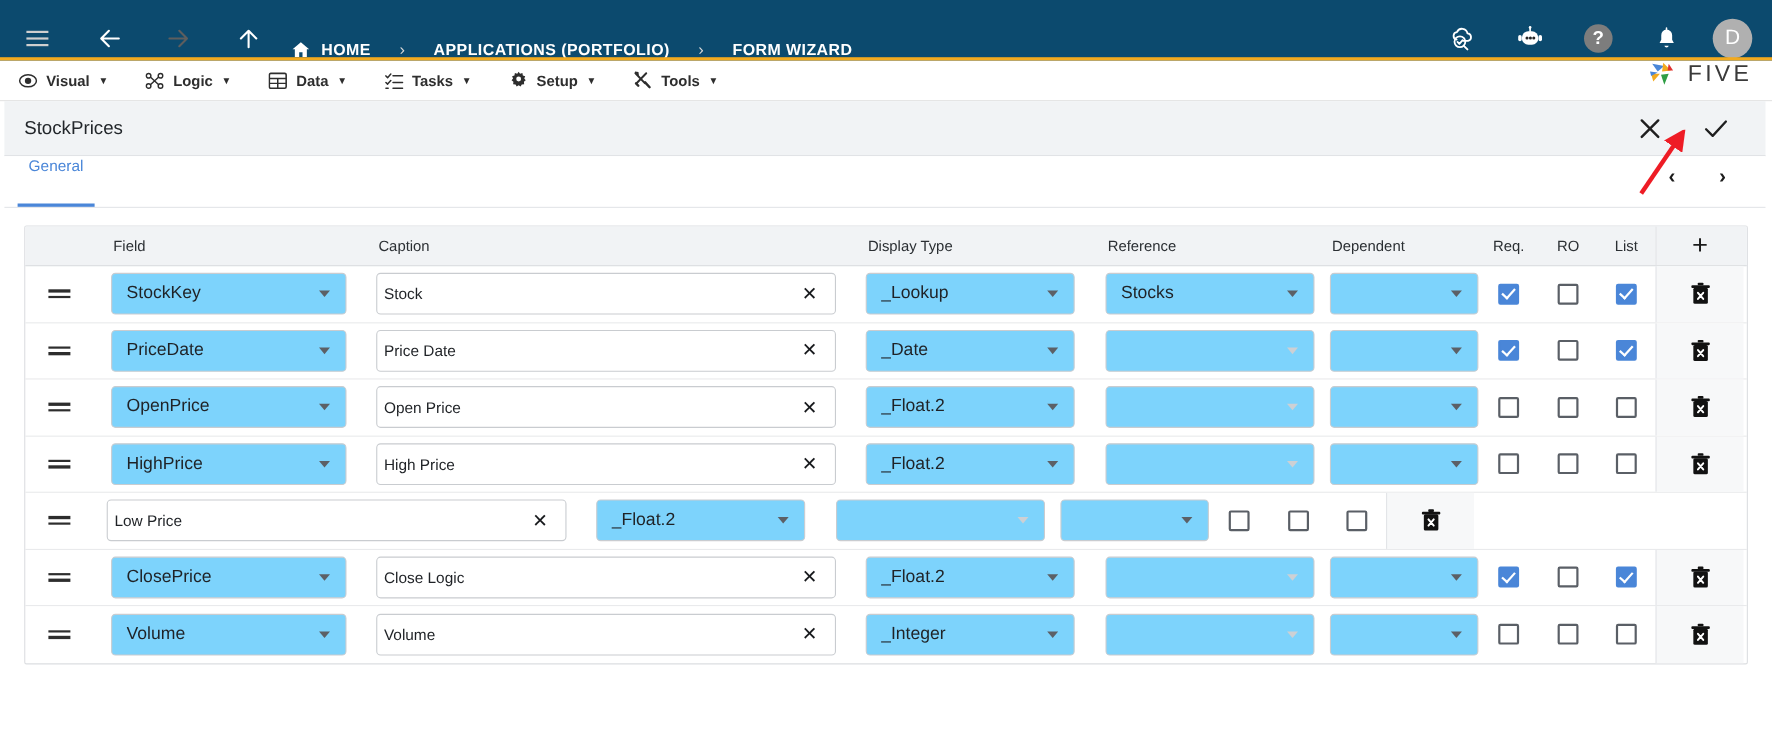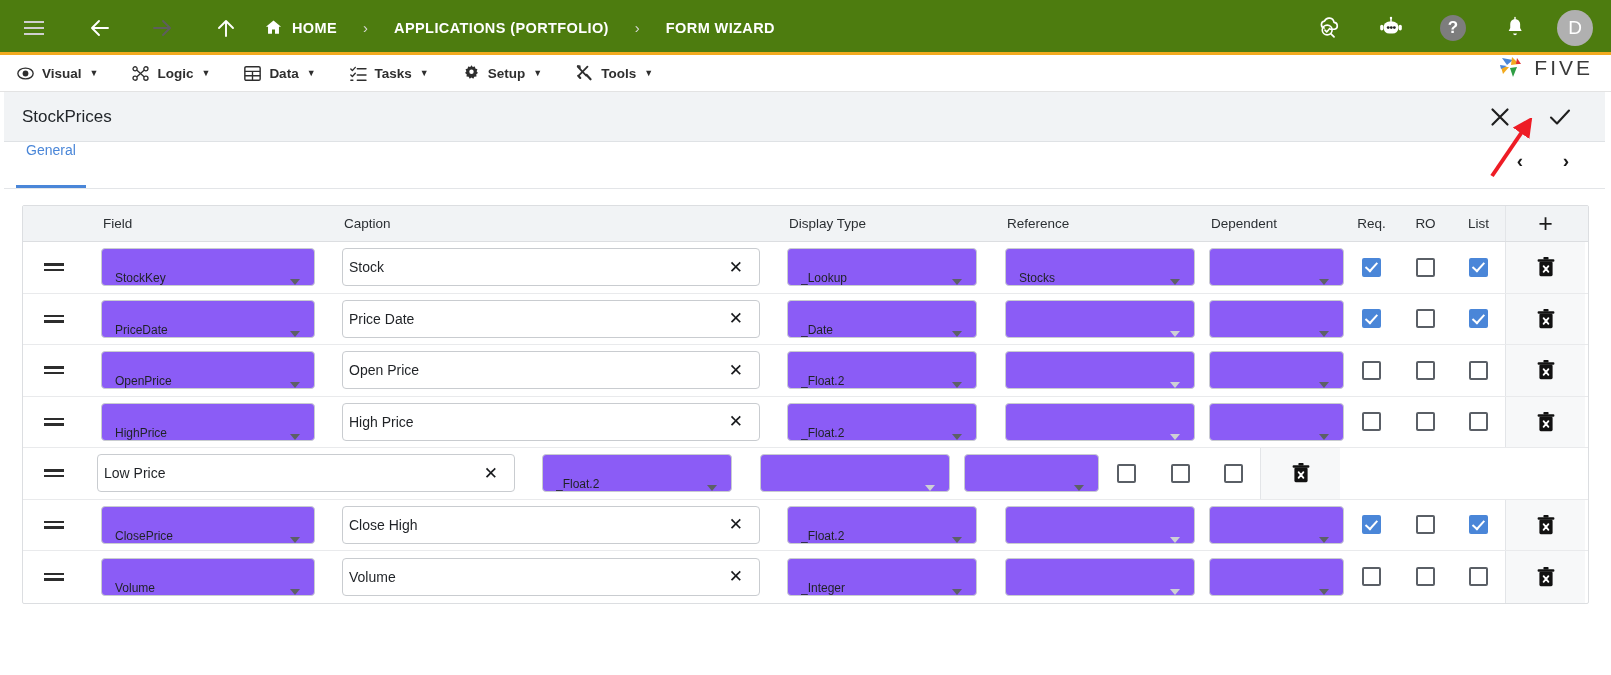--- a/index.html
+++ b/index.html
@@ -6,22 +6,22 @@
   html, body {
     width: 1611px; height: 675px;
     font-family: "Liberation Sans", sans-serif;
     background: #ffffff;
     overflow: hidden;
   }
   body { position: relative; }
 
   
   .topbar {
-    height: 55px; background: #4d7c0f;
-    display: flex; align-items: center;
+    height: 55px; background: #0c4a6e;
+    display: flex; align-items: flex-end;
     padding: 0 18px 0 14px;
     position: relative;
     gap: 8px;
   }
   .topbar::after {
     content: ""; position: absolute; left: 0; right: 0; bottom: 0;
     height: 3px; background: #f2aa1f;
   }
   .tb-icon {
     width: 40px; height: 40px; display: flex;
@@ -132,22 +132,22 @@
   .hdr .c-cap   { padding-left: 14px; }
   .hdr .c-disp  { padding-left: 12px; }
   .hdr .c-ref   { padding-left: 14px; }
   .hdr .c-dep   { padding-left: 2px; }
 
   .drag-handle { display: flex; flex-direction: column; gap: 3px; cursor: grab; }
   .drag-handle span { display:block; width: 20px; height: 2.5px; background: #2d2d2d; }
 
   .sel {
     height: 38px; border: 1px solid #c9ccd0; border-radius: 4px;
-    background: #8b5cf6; display: flex; align-items: flex-end;
-    padding: 0 10px 0 13px; font-size: 12px; color: #1f2226;
+    background: #7dd3fc; display: flex; align-items: center;
+    padding: 0 10px 0 13px; font-size: 16px; color: #1f2226;
     position: relative; width: 100%;
   }
   .sel .val { flex: 1; white-space: nowrap; overflow: hidden; }
   .sel .arrow {
     width: 0; height: 0; border-left: 5px solid transparent;
     border-right: 5px solid transparent; border-top: 6px solid #5c6066;
     margin-right: 4px; flex: none;
   }
   .sel.disabled .arrow { border-top-color: #cdd0d4; }
 
@@ -670,21 +670,21 @@
             </div>
           </div>
           <div class="c-field">
             <div class="sel  w-field">
               <span class="val">ClosePrice</span>
               <span class="arrow"></span>
             </div>
           </div>
           <div class="c-cap">
             <div class="txt">
-              <span class="val">Close High</span>
+              <span class="val">Close Logic</span>
               <span class="clear">✕</span>
             </div>
           </div>
           <div class="c-disp">
             <div class="sel  w-disp">
               <span class="val">_Float.2</span>
               <span class="arrow"></span>
             </div>
           </div>
           <div class="c-ref">

